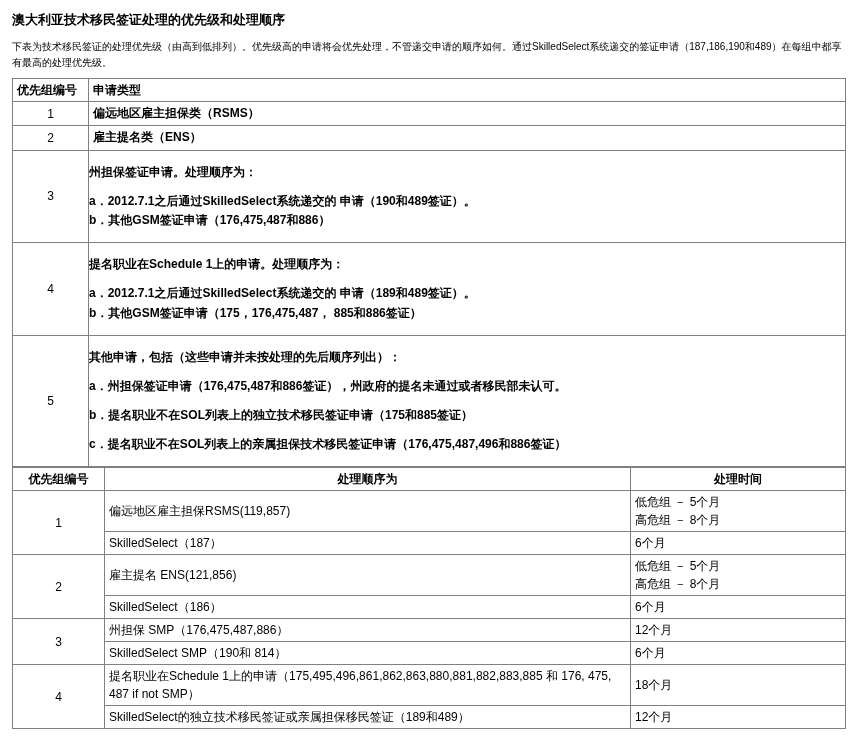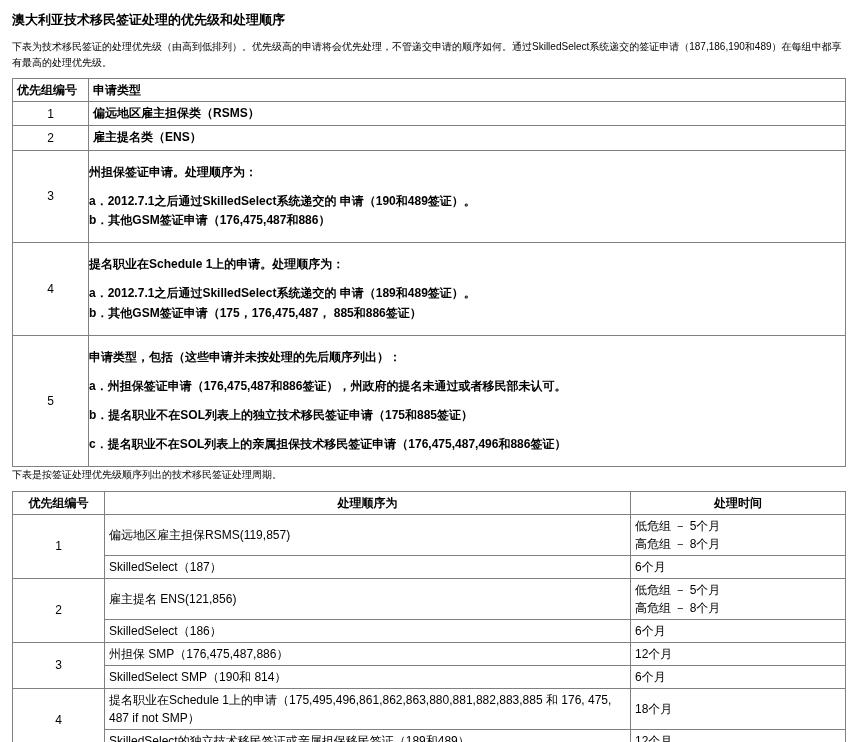--- a/index.html
+++ b/index.html
@@ -137,30 +137,29 @@
         <td class="num">4</td>
         <td class="body blk">
           <div class="sub-line">提名职业在Schedule 1上的申请。处理顺序为：</div>
           <div class="sub-line spaced">a．2012.7.1之后通过SkilledSelect系统递交的 申请（189和489签证）。</div>
           <div class="sub-line">b．其他GSM签证申请（175，176,475,487， 885和886签证）</div>
         </td>
       </tr>
       <tr>
         <td class="num">5</td>
         <td class="body blk">
-          <div class="sub-line">申请类型，包括（这些申请并未按处理的先后顺序列出）：</div>
+          <div class="sub-line">其他申请，包括（这些申请并未按处理的先后顺序列出）：</div>
           <div class="sub-line spaced">a．州担保签证申请（176,475,487和886签证），州政府的提名未通过或者移民部未认可。</div>
           <div class="sub-line spaced">b．提名职业不在SOL列表上的独立技术移民签证申请（175和885签证）</div>
           <div class="sub-line spaced">c．提名职业不在SOL列表上的亲属担保技术移民签证申请（176,475,487,496和886签证）</div>
         </td>
       </tr>
     </tbody>
   </table>
 
-  <p class="intro">下表是按签证处理优先级顺序列出的技术移民签证处理周期。</p>
 
   <table id="table-times">
     <colgroup>
         <col class="d1">
         <col class="d2">
         <col class="d3">
       </colgroup>
     <tbody>
       <tr>
         <th class="hdr2">优先组编号</th>

